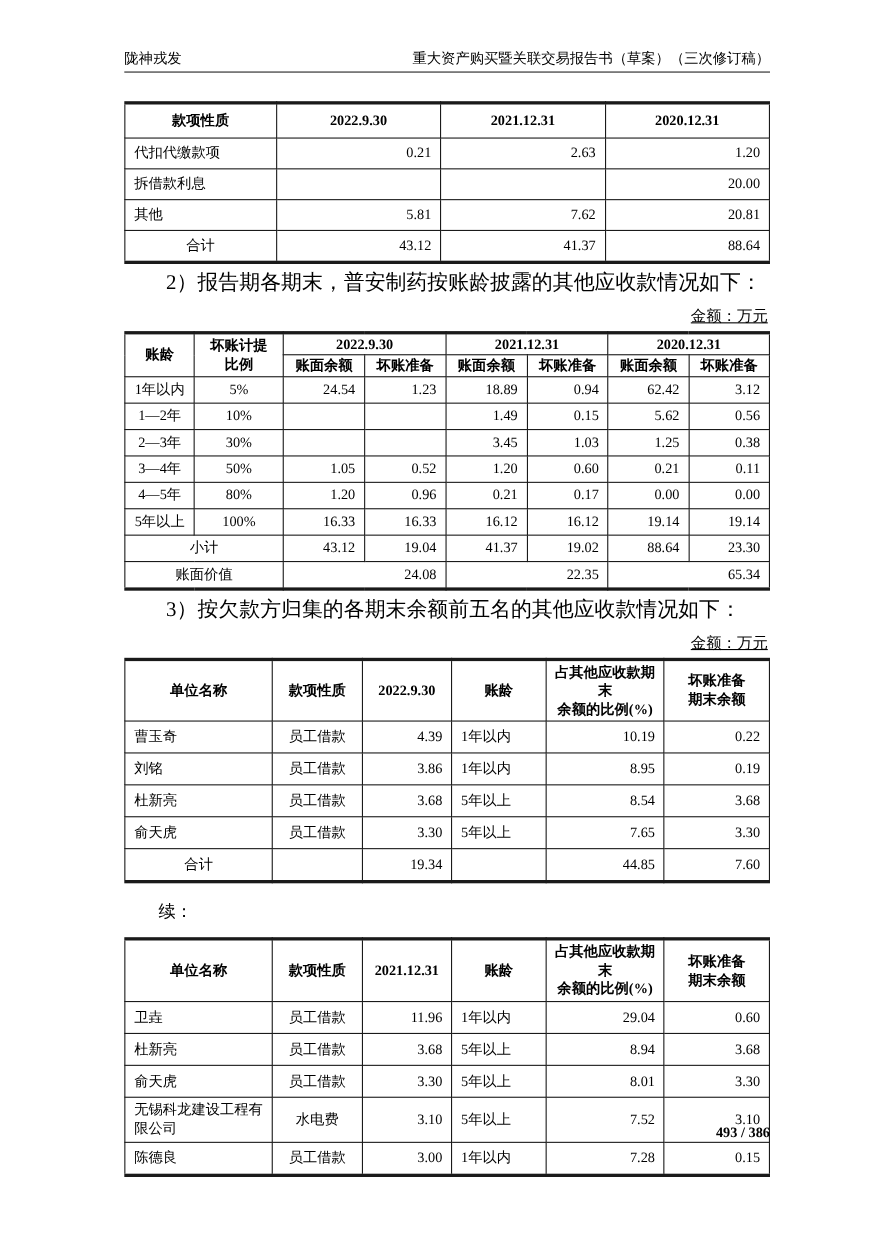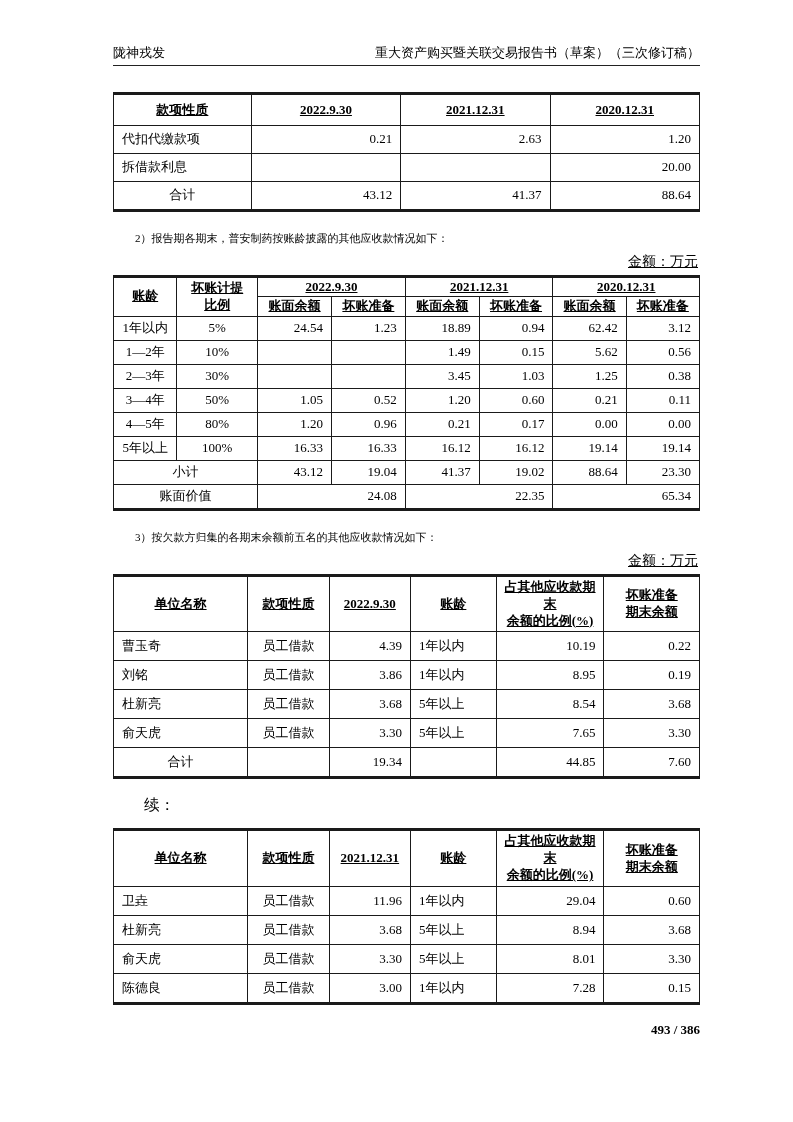--- a/index.html
+++ b/index.html
@@ -9,33 +9,33 @@
     font-family:"Liberation Serif","DejaVu Serif",serif;color:#000;
     position:relative;
   }
   
   .pg-header{
     display:flex;justify-content:space-between;align-items:flex-end;
     border-bottom:1.5px solid #222;padding-bottom:3px;font-size:13px;
   }
   .pg-header .doc-title{text-align:center;}
   
-  .para{font-size:11px;margin:18px 0 6px 0;text-indent:2em;line-height:1.5;}
+  .para{font-size:19px;margin:4px 0 6px 0;text-indent:2em;line-height:1.5;}
   .unit-note{font-size:14px;text-align:right;margin:2px 2px 4px 0;text-decoration:underline;}
   .continued{font-size:15.5px;margin:16px 0 12px 0;text-indent:2em;}
   
   table.tbl{
     border-collapse:collapse;width:100%;table-layout:fixed;
     border-top:3px solid #1a1a1a;border-bottom:3px solid #1a1a1a;
   }
   .tbl th,.tbl td{
     border:1px solid #1a1a1a;font-size:13px;padding:3px 8px;
     line-height:1.3;overflow:hidden;white-space:pre-line;
   }
-  .tbl th{font-weight:bold;text-align:center;vertical-align:middle;text-decoration:underline;}
+  .tbl th{font-weight:bold;text-align:center;vertical-align:middle;}
   .t1{margin-top:26px;}
   .t1 th{height:24px;}
   .t1 td{height:21px;}
   .t2 td{padding:2px 8px;height:19px;}
   .t2 th{padding:1px 4px;}
   .t3 td{height:22px;}
   .t3 th{padding:2px 4px;}
   .l{text-align:left;}
   .r{text-align:right;}
   .c{text-align:center;}
@@ -77,20 +77,26 @@
           <td class="r">0.21</td>
           <td class="r">2.63</td>
           <td class="r">1.20</td>
         </tr>
         <tr>
           <td class="l">拆借款利息</td>
           <td class="r"></td>
           <td class="r"></td>
           <td class="r">20.00</td>
         </tr>
+        <tr>
+          <td class="l">其他</td>
+          <td class="r">5.81</td>
+          <td class="r">7.62</td>
+          <td class="r">20.81</td>
+        </tr>
       </tbody>
     <tbody>
       <tr>
         <td class="c b">合计</td>
         <td class="r b">43.12</td>
         <td class="r b">41.37</td>
         <td class="r b">88.64</td>
       </tr>
     </tbody>
   </table>
@@ -320,20 +326,28 @@
         </tr>
         <tr>
           <td class="l">俞天虎</td>
           <td class="c">员工借款</td>
           <td class="r">3.30</td>
           <td class="l">5年以上</td>
           <td class="r">8.01</td>
           <td class="r">3.30</td>
         </tr>
         <tr>
+          <td class="l">无锡科龙建设工程有限公司</td>
+          <td class="c">水电费</td>
+          <td class="r">3.10</td>
+          <td class="l">5年以上</td>
+          <td class="r">7.52</td>
+          <td class="r">3.10</td>
+        </tr>
+        <tr>
           <td class="l">陈德良</td>
           <td class="c">员工借款</td>
           <td class="r">3.00</td>
           <td class="l">1年以内</td>
           <td class="r">7.28</td>
           <td class="r">0.15</td>
         </tr>
       </tbody>
 
   </table>

